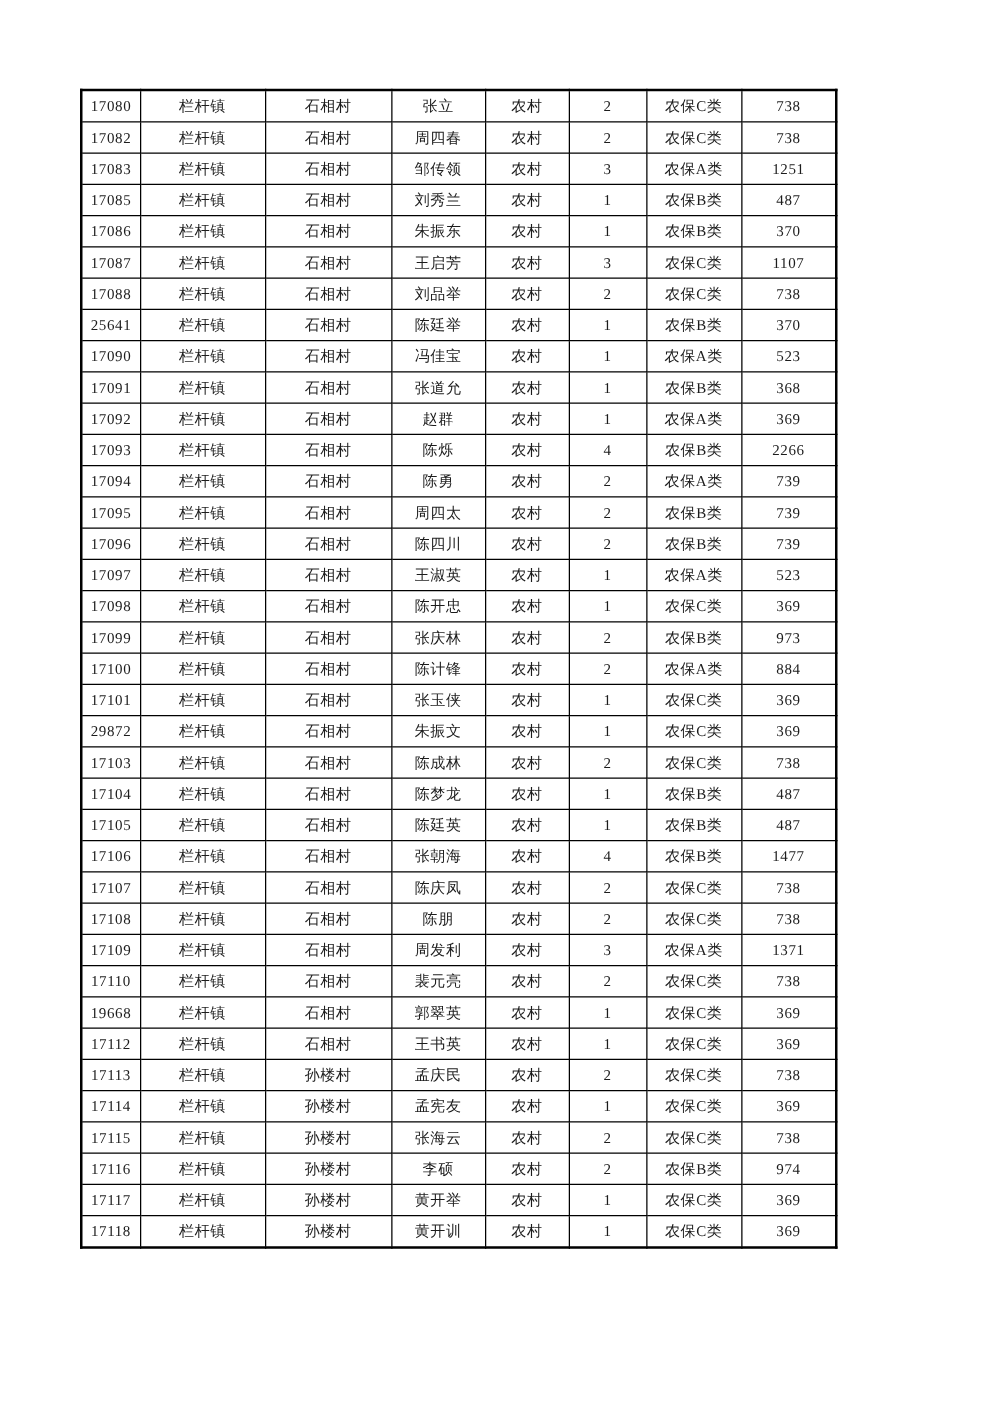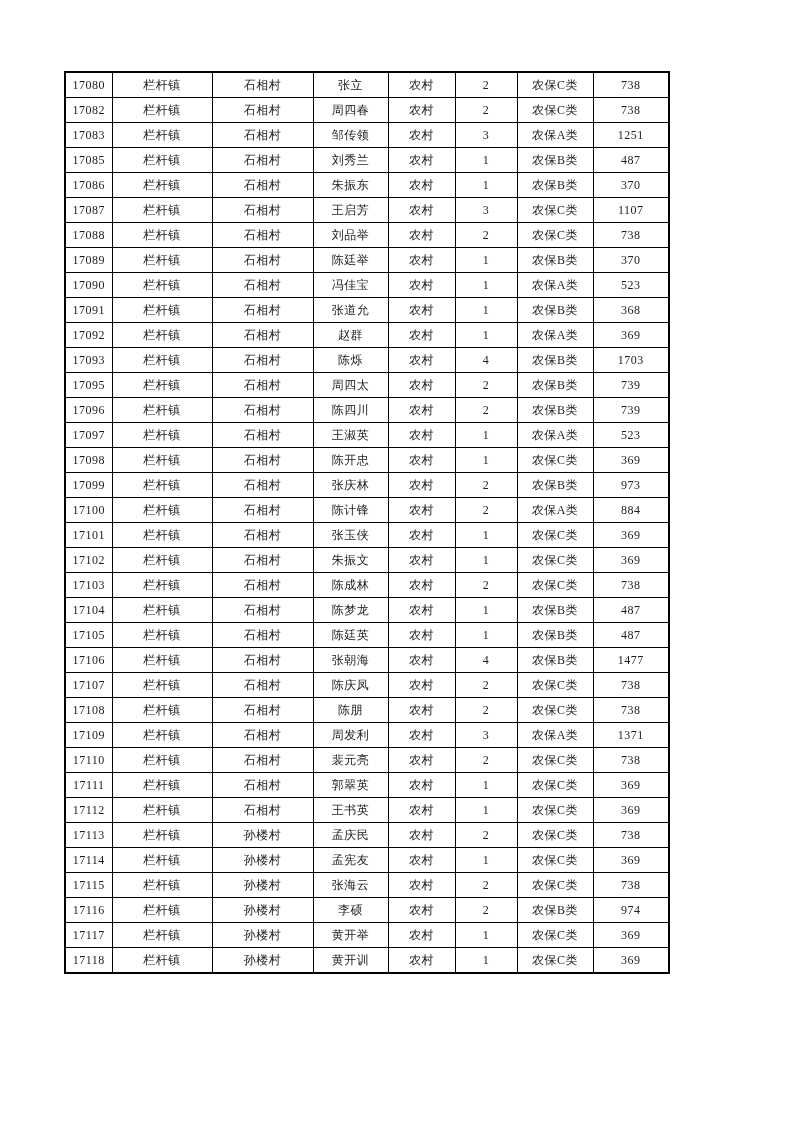--- a/index.html
+++ b/index.html
@@ -126,21 +126,21 @@
           <td>17088</td>
           <td>栏杆镇</td>
           <td>石相村</td>
           <td>刘品举</td>
           <td>农村</td>
           <td>2</td>
           <td>农保C类</td>
           <td>738</td>
         </tr>
         <tr>
-          <td>17089</td>
+          <td>25641</td>
           <td>栏杆镇</td>
           <td>石相村</td>
           <td>陈廷举</td>
           <td>农村</td>
           <td>1</td>
           <td>农保B类</td>
           <td>370</td>
         </tr>
         <tr>
           <td>17090</td>
@@ -173,21 +173,31 @@
           <td>369</td>
         </tr>
         <tr>
           <td>17093</td>
           <td>栏杆镇</td>
           <td>石相村</td>
           <td>陈烁</td>
           <td>农村</td>
           <td>4</td>
           <td>农保B类</td>
-          <td>1703</td>
+          <td>2266</td>
+        </tr>
+        <tr>
+          <td>17094</td>
+          <td>栏杆镇</td>
+          <td>石相村</td>
+          <td>陈勇</td>
+          <td>农村</td>
+          <td>2</td>
+          <td>农保A类</td>
+          <td>739</td>
         </tr>
         <tr>
           <td>17095</td>
           <td>栏杆镇</td>
           <td>石相村</td>
           <td>周四太</td>
           <td>农村</td>
           <td>2</td>
           <td>农保B类</td>
           <td>739</td>
@@ -246,21 +256,21 @@
           <td>17101</td>
           <td>栏杆镇</td>
           <td>石相村</td>
           <td>张玉侠</td>
           <td>农村</td>
           <td>1</td>
           <td>农保C类</td>
           <td>369</td>
         </tr>
         <tr>
-          <td>17102</td>
+          <td>29872</td>
           <td>栏杆镇</td>
           <td>石相村</td>
           <td>朱振文</td>
           <td>农村</td>
           <td>1</td>
           <td>农保C类</td>
           <td>369</td>
         </tr>
         <tr>
           <td>17103</td>
@@ -336,21 +346,21 @@
           <td>17110</td>
           <td>栏杆镇</td>
           <td>石相村</td>
           <td>裴元亮</td>
           <td>农村</td>
           <td>2</td>
           <td>农保C类</td>
           <td>738</td>
         </tr>
         <tr>
-          <td>17111</td>
+          <td>19668</td>
           <td>栏杆镇</td>
           <td>石相村</td>
           <td>郭翠英</td>
           <td>农村</td>
           <td>1</td>
           <td>农保C类</td>
           <td>369</td>
         </tr>
         <tr>
           <td>17112</td>

